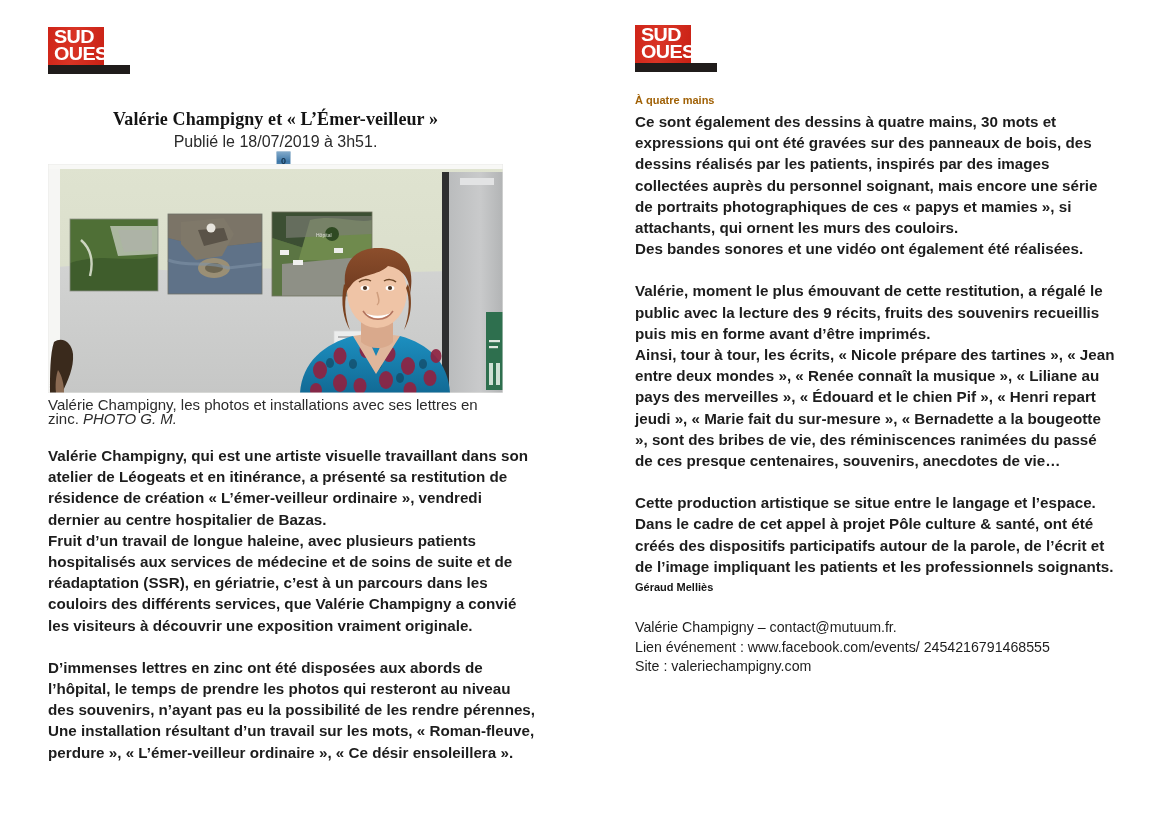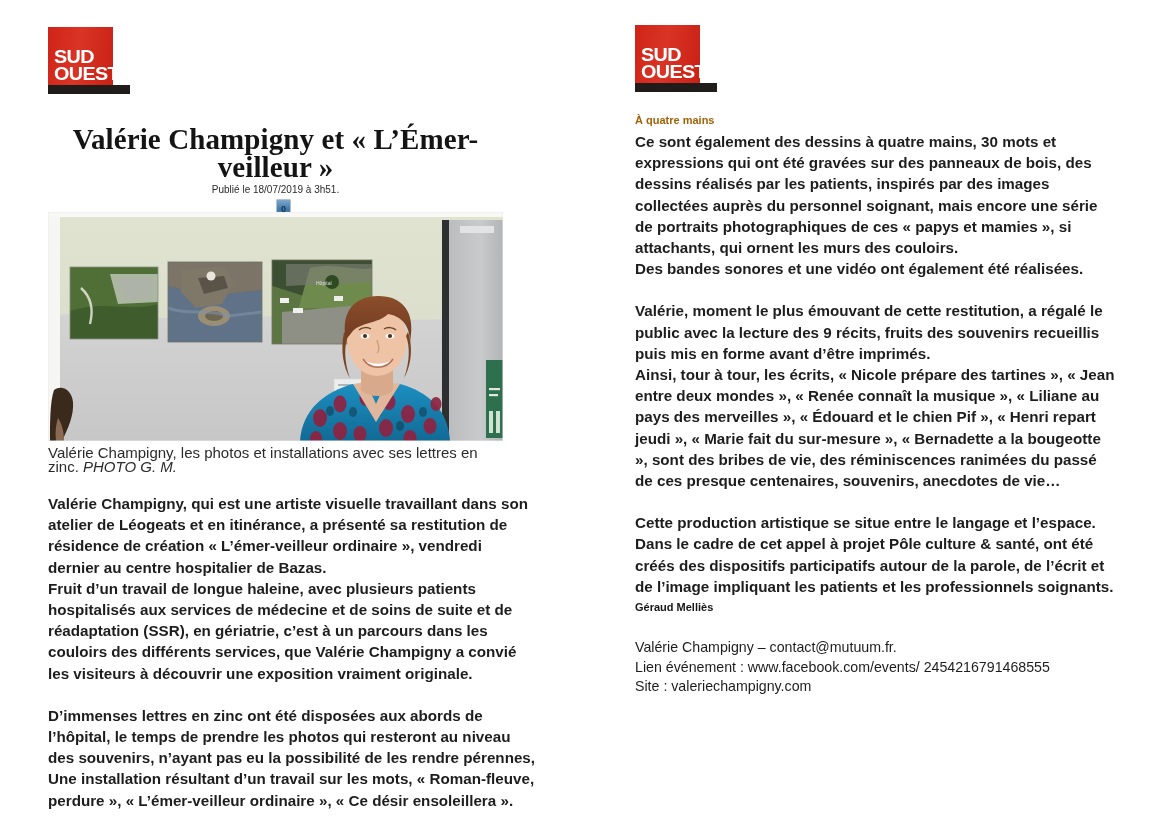--- a/index.html
+++ b/index.html
@@ -30,22 +30,22 @@
 
   
   .masthead {
     position: relative;
     margin-top: 27px;
     width: 82px;
   }
   .logo-box {
     background: #d9291c;
     background: linear-gradient(100deg, #cf2418 0%, #d93425 45%, #c92115 100%);
-    padding: 21px 6px 3px 6px;
-    width: 65px;
+    padding: 1px 6px 3px 6px;
+    width: 56px;
     box-sizing: border-box;
   }
   .logo-word {
     color: #ffffff;
     font-family: "Liberation Sans", sans-serif;
     font-weight: bold;
     font-size: 19px;
     line-height: 17px;
     letter-spacing: -0.6px;
     display: block;
@@ -64,29 +64,29 @@
 
   
   .title-block {
     margin-top: 31px;
     text-align: center;
     width: 455px;
   }
   .headline {
     font-family: "Liberation Serif", serif;
     font-weight: bold;
-    font-size: 29px;
+    font-size: 18px;
     line-height: 28px;
     letter-spacing: 0.1px;
     color: #141414;
     margin: 0;
   }
   .published {
     font-family: "Liberation Sans", sans-serif;
-    font-size: 10px;
+    font-size: 16px;
     line-height: 15px;
     color: #2a2a2a;
     margin: 1px 0 12px 0;
   }
 
   
   .photo-wrap {
     position: relative;
     margin-top: 15px;
     width: 455px;

